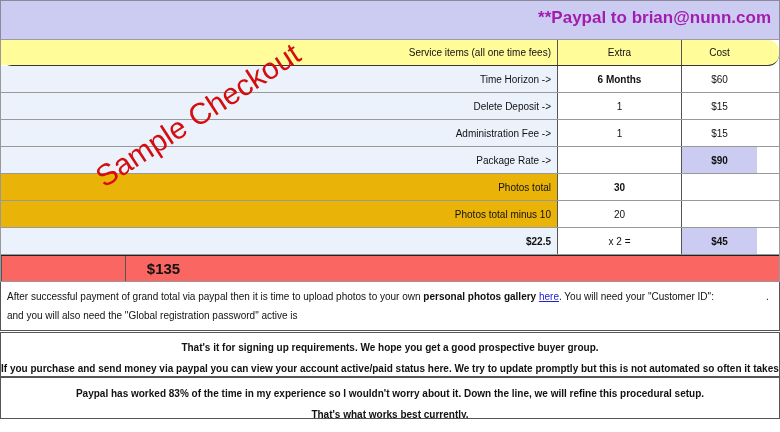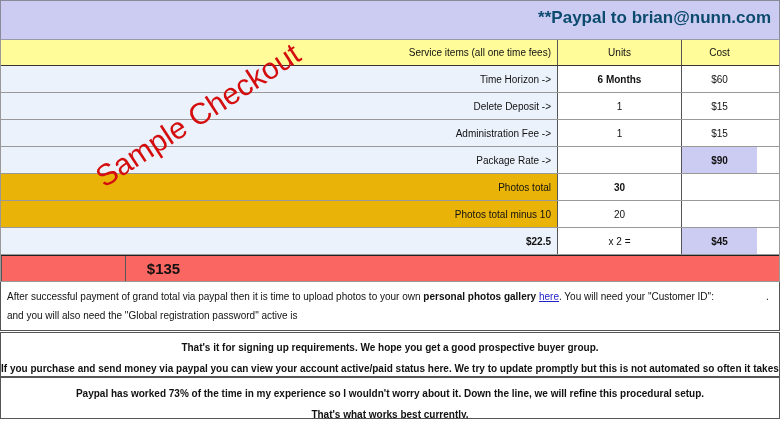--- a/index.html
+++ b/index.html
@@ -2,26 +2,26 @@
 <html><head>
 <meta charset="utf-8">
 <style>
   * { margin:0; padding:0; box-sizing:border-box; }
   body { background:#fff; font-family:"Liberation Sans", sans-serif; }
   #page { position:relative; width:780px; height:432px; background:#fff; overflow:hidden; }
 
   
   .band { height:40px; background:#CCCCF2; border:1px solid #8a8a9a; border-bottom:1px solid #9a9aaa;
           text-align:right; padding:7px 8px 0 0; }
-  .band .title { font-size:17px; font-weight:bold; color:#0c4a6e; letter-spacing:0; }
+  .band .title { font-size:17px; font-weight:bold; color:#a21caf; letter-spacing:0; }
 
   
   .tbl { border-left:1px solid #999; border-right:1px solid #999; }
   .trow { display:flex; height:27px; border-bottom:1px solid #999; }
-  .trow.hdr { height:26px; background:#FFFC99; border-bottom:1px solid #3a3333; }
+  .trow.hdr { height:26px; background:#FFFC99; border-bottom:1px solid #3a3333;border-radius:11px; }
   .c1 { width:556px; display:flex; align-items:center; justify-content:flex-end;
         padding-right:6px; font-size:10px; color:#111; }
   .c2 { width:124px; display:flex; align-items:center; justify-content:center;
         font-size:10px; color:#111; border-left:1px solid #555; background:#fff; }
   .c3 { width:76px; display:flex; align-items:center; justify-content:center;
         font-size:10px; color:#111; border-left:1px solid #555; background:#fff; }
   .hdr .c1,.hdr .c2,.hdr .c3 { background:#FFFC99; }
   .rowblue .c1 { background:#ECF2FC; }
   .rowcyan .c1 { background:#eab308; }
   .costlav  { background:#CCCCF2 !important; font-weight:bold; }
@@ -54,21 +54,21 @@
   <div class="band">
     <span class="title">**Paypal to brian@nunn.com</span>
   </div>
 
   <div class="watermark">Sample Checkout</div>
 
   <div class="tbl">
 
     <div class="trow hdr">
       <div class="c1">Service items (all one time fees)</div>
-      <div class="c2">Units</div>
+      <div class="c2">Extra</div>
       <div class="c3">Cost</div>
     </div>
 
     <div class="trow rowblue">
       <div class="c1">Time Horizon -&gt;</div>
       <div class="c2 bold">6 Months</div>
       <div class="c3">$60</div>
     </div>
 
     <div class="trow rowblue">
@@ -121,17 +121,17 @@
     <div>and you will also need the "Global registration password" active is</div>
   </div>
 
 
   <div class="note n3">
     <div>That's it for signing up requirements. We hope you get a good prospective buyer group.</div>
     <div class="wide">If you purchase and send money via paypal you can view your account active/paid status here. We try to update promptly but this is not automated so often it takes a while.</div>
   </div>
 
   <div class="note n4">
-    <div>Paypal has worked 73% of the time in my experience so I wouldn't worry about it. Down the line, we will refine this procedural setup.</div>
+    <div>Paypal has worked 83% of the time in my experience so I wouldn't worry about it. Down the line, we will refine this procedural setup.</div>
     <div>That's what works best currently.</div>
   </div>
 
 </div>
 
 </body></html>

